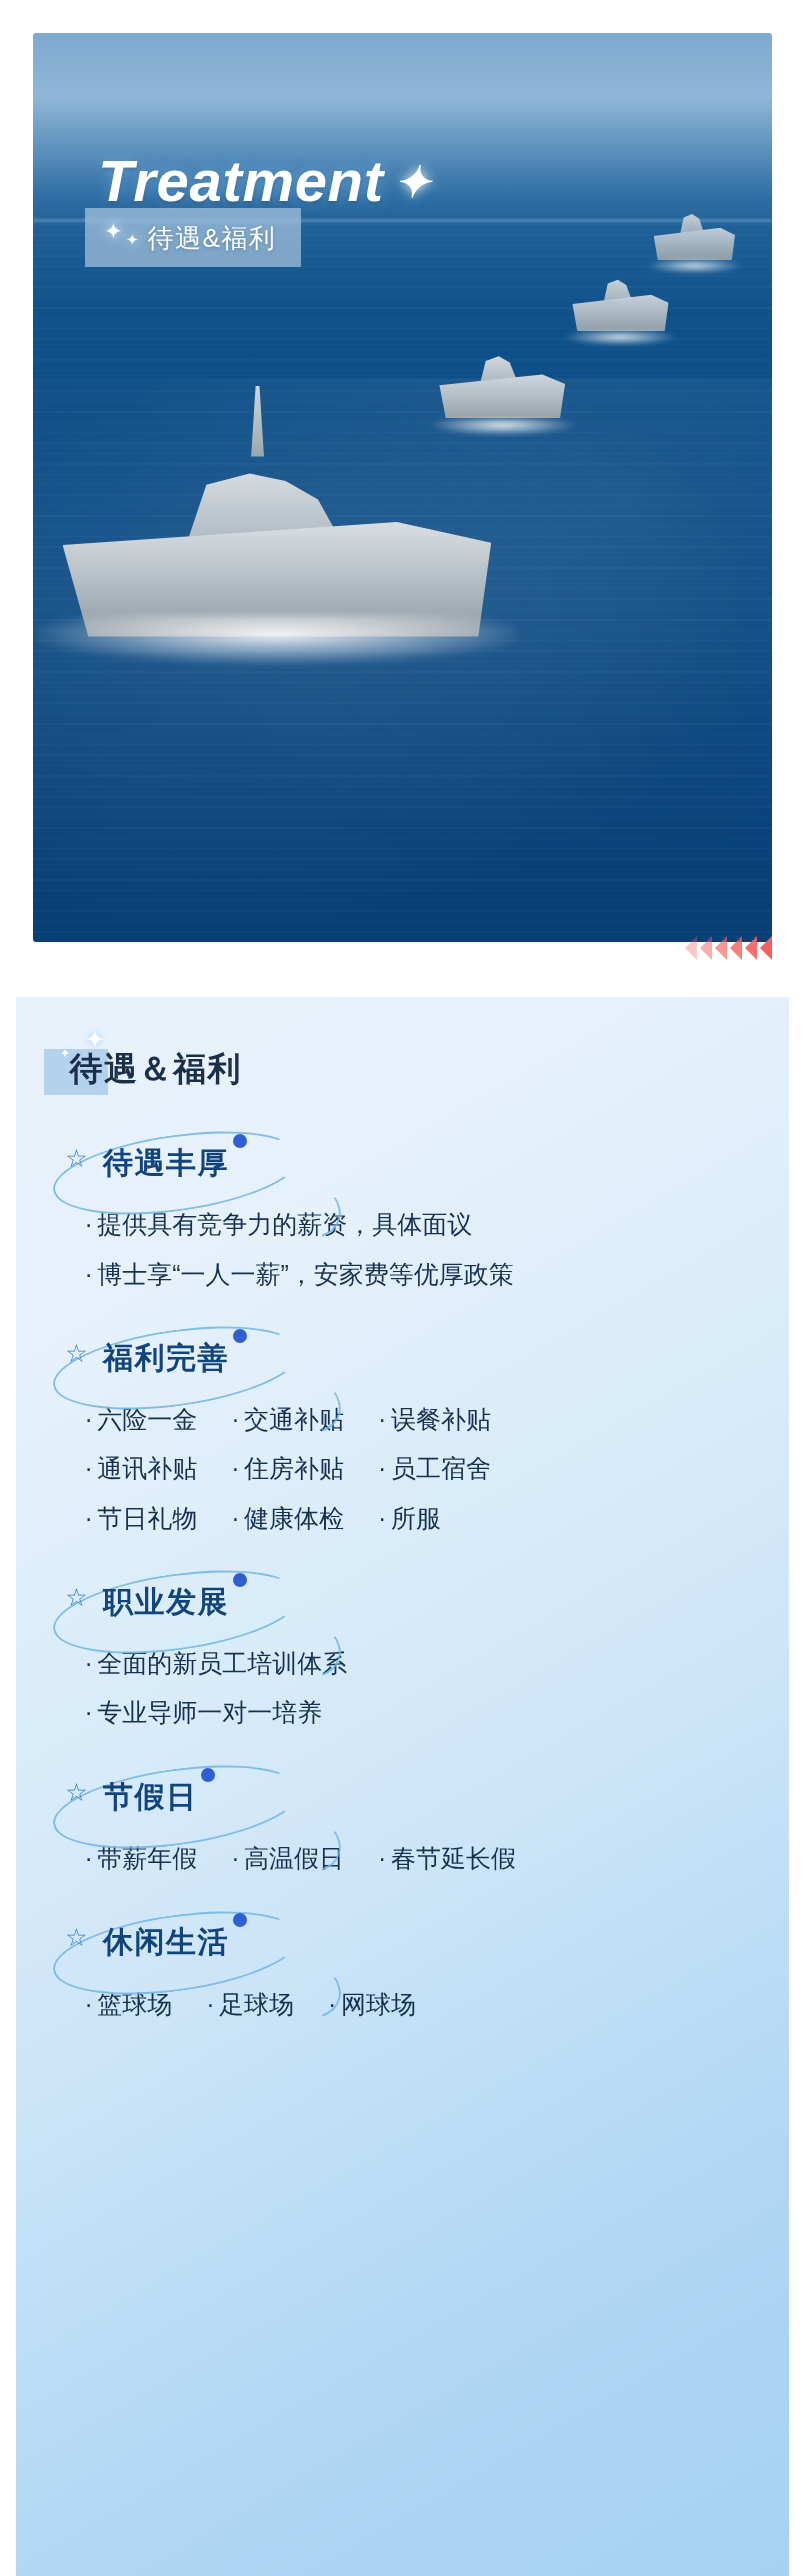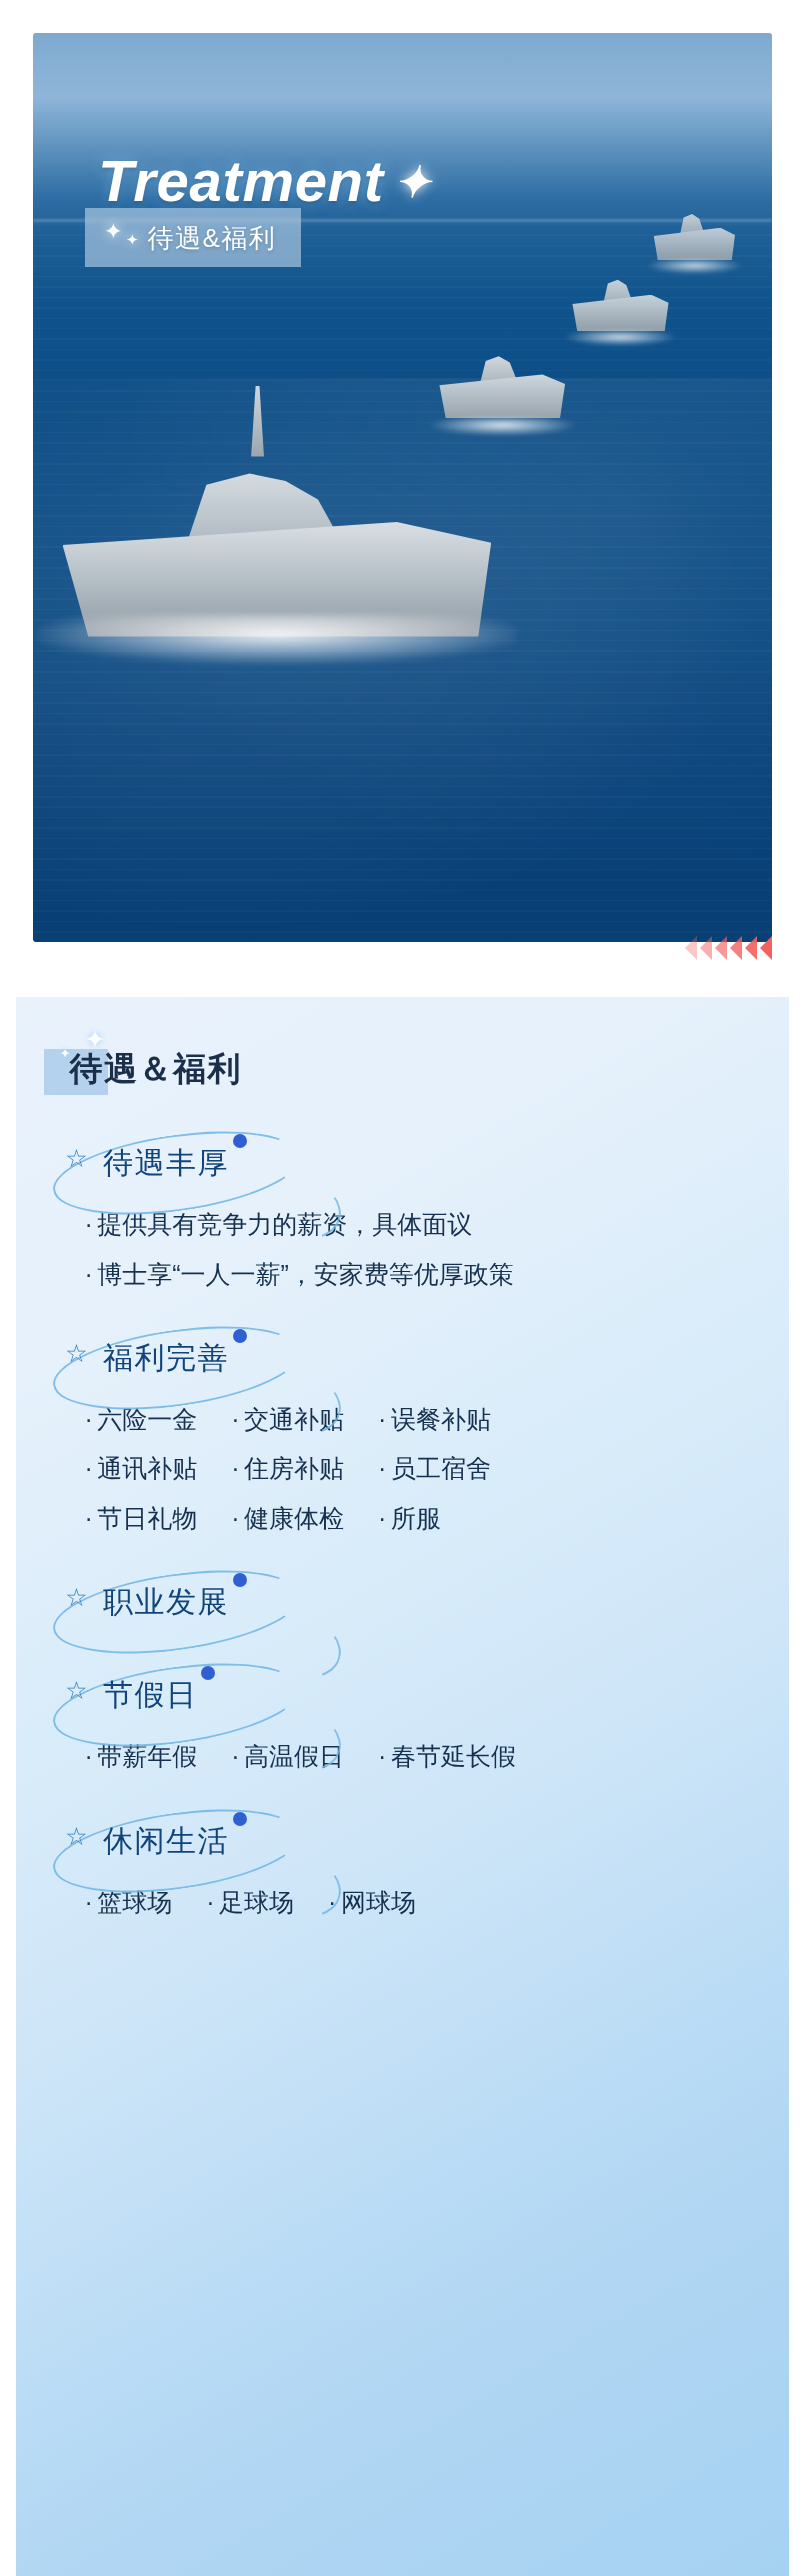--- a/index.html
+++ b/index.html
@@ -288,21 +288,21 @@
     position: absolute;
     left: 10.4px;
     top: 7.5px;
     font-size: 25px;
     color: #2f7fc4;
     line-height: 1;
   }
   .blk-head .title {
     position: relative;
     font-size: 30px;
-    font-weight: normal;
+    font-weight: bold;
     color: #10447a;
     letter-spacing: 1.5px;
   }
   .blk-head .dot {
     position: absolute;
     right: 1.5px;
     top: -4.5px;
     width: 14px; height: 14px;
     border-radius: 50%;
     background: #2f5fd0;
@@ -468,20 +468,28 @@
 
     
     <div class="block">
       <div class="blk-head">
         <span class="swoosh"></span>
         <span class="swoosh-tail"></span>
         <span class="star">☆</span>
         <span class="title">职业发展</span>
         <span class="dot"></span>
       </div>
+      <div class="items">
+        <div class="row">
+          <div class="item wide"><span class="bulletdot">·</span><span>全面的新员工培训体系</span></div>
+        </div>
+        <div class="row">
+          <div class="item wide"><span class="bulletdot">·</span><span>专业导师一对一培养</span></div>
+        </div>
+      </div>
     </div>
 
     
     <div class="block">
       <div class="blk-head">
         <span class="swoosh"></span>
         <span class="swoosh-tail"></span>
         <span class="star">☆</span>
         <span class="title">节假日</span>
         <span class="dot"></span>

